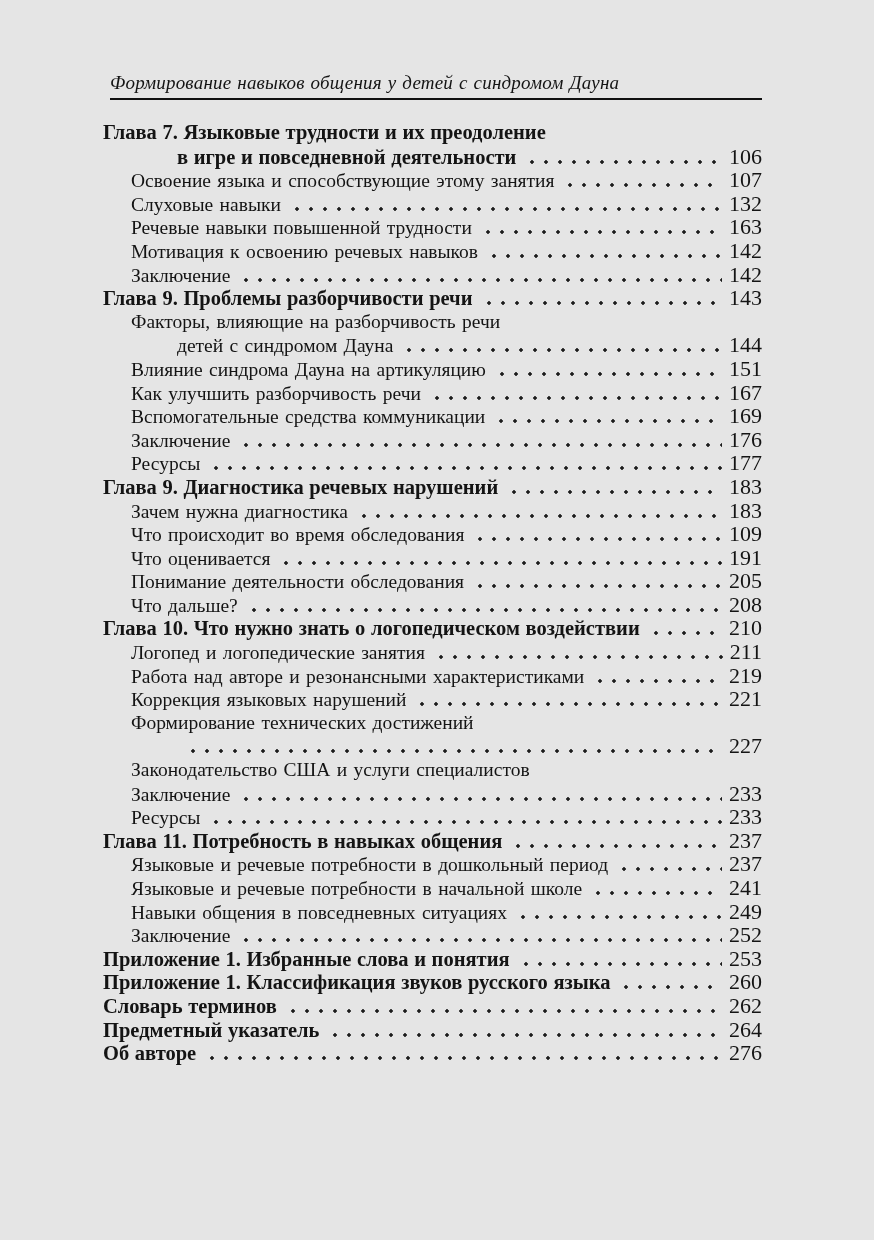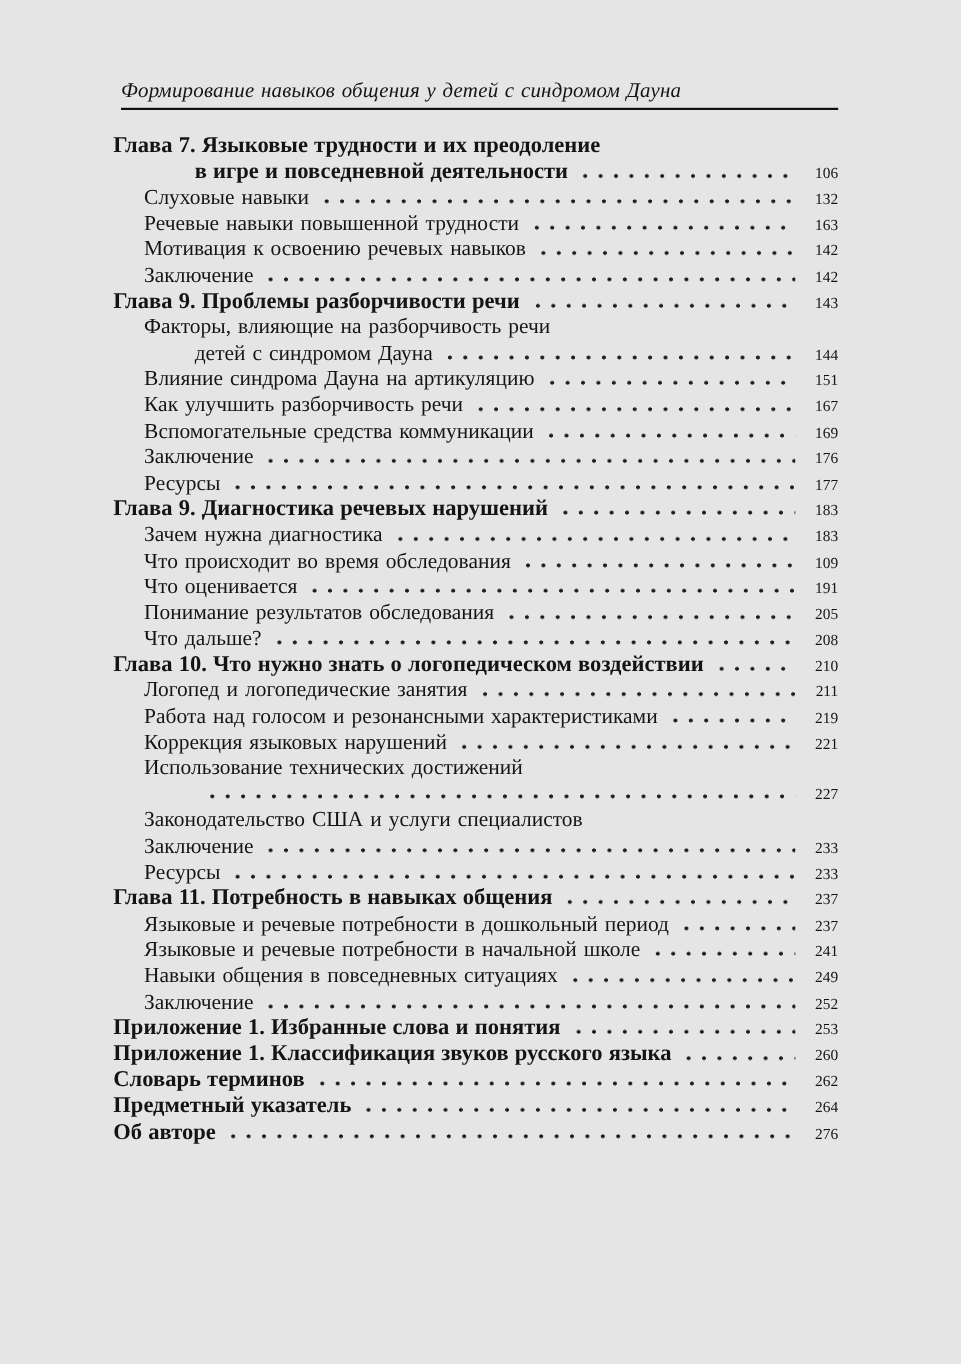--- a/index.html
+++ b/index.html
@@ -60,21 +60,21 @@
     align-self: baseline;
     height: 4px;
     min-width: 14px;
     margin-left: 9px;
     background-image: radial-gradient(circle at 50% 50%, #1c1c1c 1.5px, rgba(0,0,0,0) 1.9px);
     background-size: 14px 4px;
     background-repeat: repeat-x;
     background-position: left bottom;
   }
   .pagenum {
-    font-size: 14px;
+    font-size: 22px;
     margin-left: 7px;
     min-width: 32px;
     text-align: right;
   }
 </style>
 </head>
 <body>
 
 <div class="sheet">
   <div class="running-head">
@@ -84,20 +84,25 @@
   <div class="toc" id="toc">
       <div class="toc-line lvl-chapter bold">
         <span class="title">Глава 7. Языковые трудности и их преодоление</span>
       </div>
       <div class="toc-line lvl-cont bold">
         <span class="title">в игре и повседневной деятельности</span>
         <span class="leader"></span>
         <span class="pagenum">106</span>
       </div>
       <div class="toc-line lvl-sub">
+        <span class="title">Освоение языка и способствующие этому занятия</span>
+        <span class="leader"></span>
+        <span class="pagenum">107</span>
+      </div>
+      <div class="toc-line lvl-sub">
         <span class="title">Слуховые навыки</span>
         <span class="leader"></span>
         <span class="pagenum">132</span>
       </div>
       <div class="toc-line lvl-sub">
         <span class="title">Речевые навыки повышенной трудности</span>
         <span class="leader"></span>
         <span class="pagenum">163</span>
       </div>
       <div class="toc-line lvl-sub">
@@ -162,51 +167,51 @@
         <span class="title">Что происходит во время обследования</span>
         <span class="leader"></span>
         <span class="pagenum">109</span>
       </div>
       <div class="toc-line lvl-sub">
         <span class="title">Что оценивается</span>
         <span class="leader"></span>
         <span class="pagenum">191</span>
       </div>
       <div class="toc-line lvl-sub">
-        <span class="title">Понимание результатов обследования</span>
+        <span class="title">Понимание деятельности обследования</span>
         <span class="leader"></span>
         <span class="pagenum">205</span>
       </div>
       <div class="toc-line lvl-sub">
         <span class="title">Что дальше?</span>
         <span class="leader"></span>
         <span class="pagenum">208</span>
       </div>
       <div class="toc-line lvl-chapter bold">
         <span class="title">Глава 10. Что нужно знать о логопедическом воздействии</span>
         <span class="leader"></span>
         <span class="pagenum">210</span>
       </div>
       <div class="toc-line lvl-sub">
         <span class="title">Логопед и логопедические занятия</span>
         <span class="leader"></span>
         <span class="pagenum">211</span>
       </div>
       <div class="toc-line lvl-sub">
-        <span class="title">Работа над голосом и резонансными характеристиками</span>
+        <span class="title">Работа над авторе и резонансными характеристиками</span>
         <span class="leader"></span>
         <span class="pagenum">219</span>
       </div>
       <div class="toc-line lvl-sub">
         <span class="title">Коррекция языковых нарушений</span>
         <span class="leader"></span>
         <span class="pagenum">221</span>
       </div>
       <div class="toc-line lvl-sub">
-        <span class="title">Использование технических достижений</span>
+        <span class="title">Формирование технических достижений</span>
       </div>
       <div class="toc-line lvl-cont">
         <span class="leader"></span>
         <span class="pagenum">227</span>
       </div>
       <div class="toc-line lvl-sub">
         <span class="title">Законодательство США и услуги специалистов</span>
       </div>
       <div class="toc-line lvl-sub">
         <span class="title">Заключение</span>

